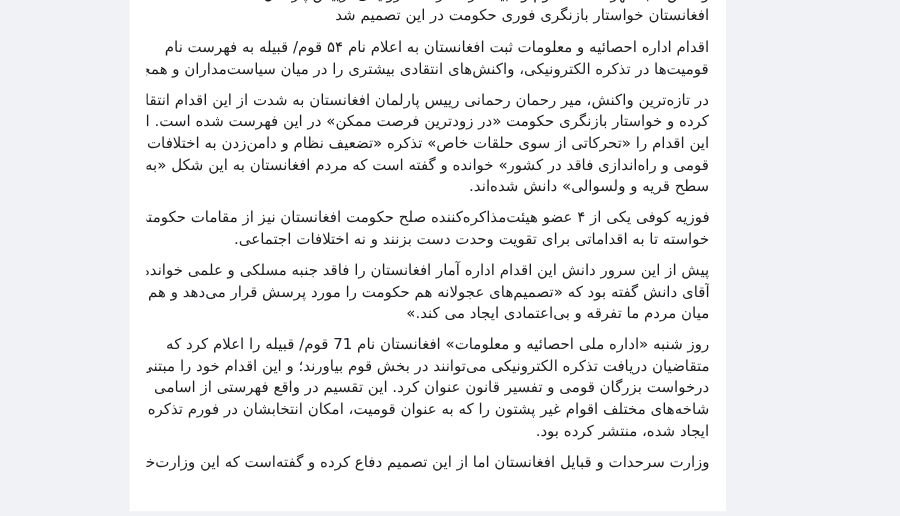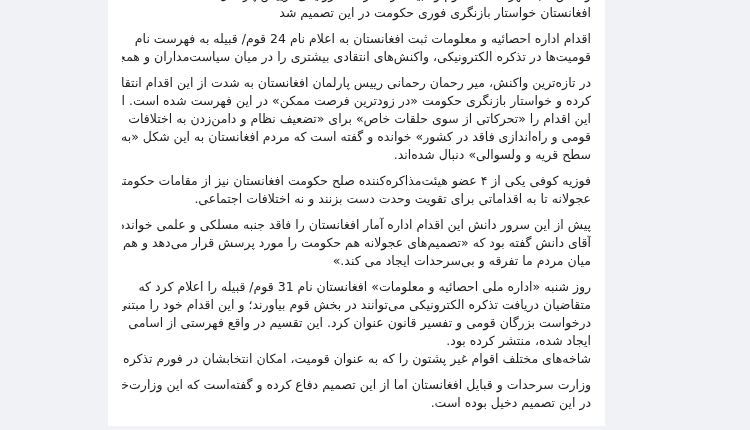--- a/index.html
+++ b/index.html
@@ -44,44 +44,43 @@
 </head>
 <body>
 
 <div class="card">
   <div class="article">
       <div class="para">
         <div class="line">واکنش‌ها به فهرست ۵۴ قوم و قبیله در تذکره الکترونیکی؛ رییس پارلمان</div>
         <div class="line">افغانستان خواستار بازنگری فوری حکومت در این تصمیم شد</div>
       </div>
       <div class="para">
-        <div class="line">اقدام اداره احصائیه و معلومات ثبت افغانستان به اعلام نام 24 قوم/ قبیله به فهرست نام</div>
+        <div class="line">اقدام اداره احصائیه و معلومات ثبت افغانستان به اعلام نام ۵۴ قوم/ قبیله به فهرست نام</div>
         <div class="line">قومیت‌ها در تذکره الکترونیکی، واکنش‌های انتقادی بیشتری را در میان سیاست‌مداران و همچنین</div>
       </div>
       <div class="para">
         <div class="line">در تازه‌ترین واکنش، میر رحمان رحمانی رییس پارلمان افغانستان به شدت از این اقدام انتقاد</div>
         <div class="line">کرده و خواستار بازنگری حکومت «در زودترین فرصت ممکن» در این فهرست شده است. او</div>
-        <div class="line">این اقدام را «تحرکاتی از سوی حلقات خاص» برای «تضعیف نظام و دامن‌زدن به اختلافات</div>
+        <div class="line">این اقدام را «تحرکاتی از سوی حلقات خاص» تذکره «تضعیف نظام و دامن‌زدن به اختلافات</div>
         <div class="line">قومی و راه‌اندازی فاقد در کشور» خوانده و گفته است که مردم افغانستان به این شکل «به</div>
-        <div class="line">سطح قریه و ولسوالی» دنبال شده‌اند.</div>
+        <div class="line">سطح قریه و ولسوالی» دانش شده‌اند.</div>
       </div>
       <div class="para">
         <div class="line">فوزیه کوفی یکی از ۴ عضو هیئت‌مذاکره‌کننده صلح حکومت افغانستان نیز از مقامات حکومتی</div>
-        <div class="line">عجولانه تا به اقداماتی برای تقویت وحدت دست بزنند و نه اختلافات اجتماعی.</div>
+        <div class="line">خواسته تا به اقداماتی برای تقویت وحدت دست بزنند و نه اختلافات اجتماعی.</div>
       </div>
       <div class="para">
         <div class="line">پیش از این سرور دانش این اقدام اداره آمار افغانستان را فاقد جنبه مسلکی و علمی خوانده بود.</div>
         <div class="line">آقای دانش گفته بود که «تصمیم‌های عجولانه هم حکومت را مورد پرسش قرار می‌دهد و هم در</div>
-        <div class="line">میان مردم ما تفرقه و بی‌سرحدات ایجاد می کند.»</div>
+        <div class="line">میان مردم ما تفرقه و بی‌اعتمادی ایجاد می کند.»</div>
       </div>
       <div class="para">
-        <div class="line">روز شنبه «اداره ملی احصائیه و معلومات» افغانستان نام 31 قوم/ قبیله را اعلام کرد که</div>
+        <div class="line">روز شنبه «اداره ملی احصائیه و معلومات» افغانستان نام 71 قوم/ قبیله را اعلام کرد که</div>
         <div class="line">متقاضیان دریافت تذکره الکترونیکی می‌توانند در بخش قوم بیاورند؛ و این اقدام خود را مبتنی بر</div>
         <div class="line">درخواست بزرگان قومی و تفسیر قانون عنوان کرد. این تقسیم در واقع فهرستی از اسامی</div>
+        <div class="line">شاخه‌های مختلف اقوام غیر پشتون را که به عنوان قومیت، امکان انتخابشان در فورم تذکره</div>
         <div class="line">ایجاد شده، منتشر کرده بود.</div>
-        <div class="line">شاخه‌های مختلف اقوام غیر پشتون را که به عنوان قومیت، امکان انتخابشان در فورم تذکره</div>
       </div>
       <div class="para">
         <div class="line">وزارت سرحدات و قبایل افغانستان اما از این تصمیم دفاع کرده و گفته‌است که این وزارت‌خانه</div>
-        <div class="line">در این تصمیم دخیل بوده است.</div>
       </div>
     </div>
 </div>
 
 </body></html>

